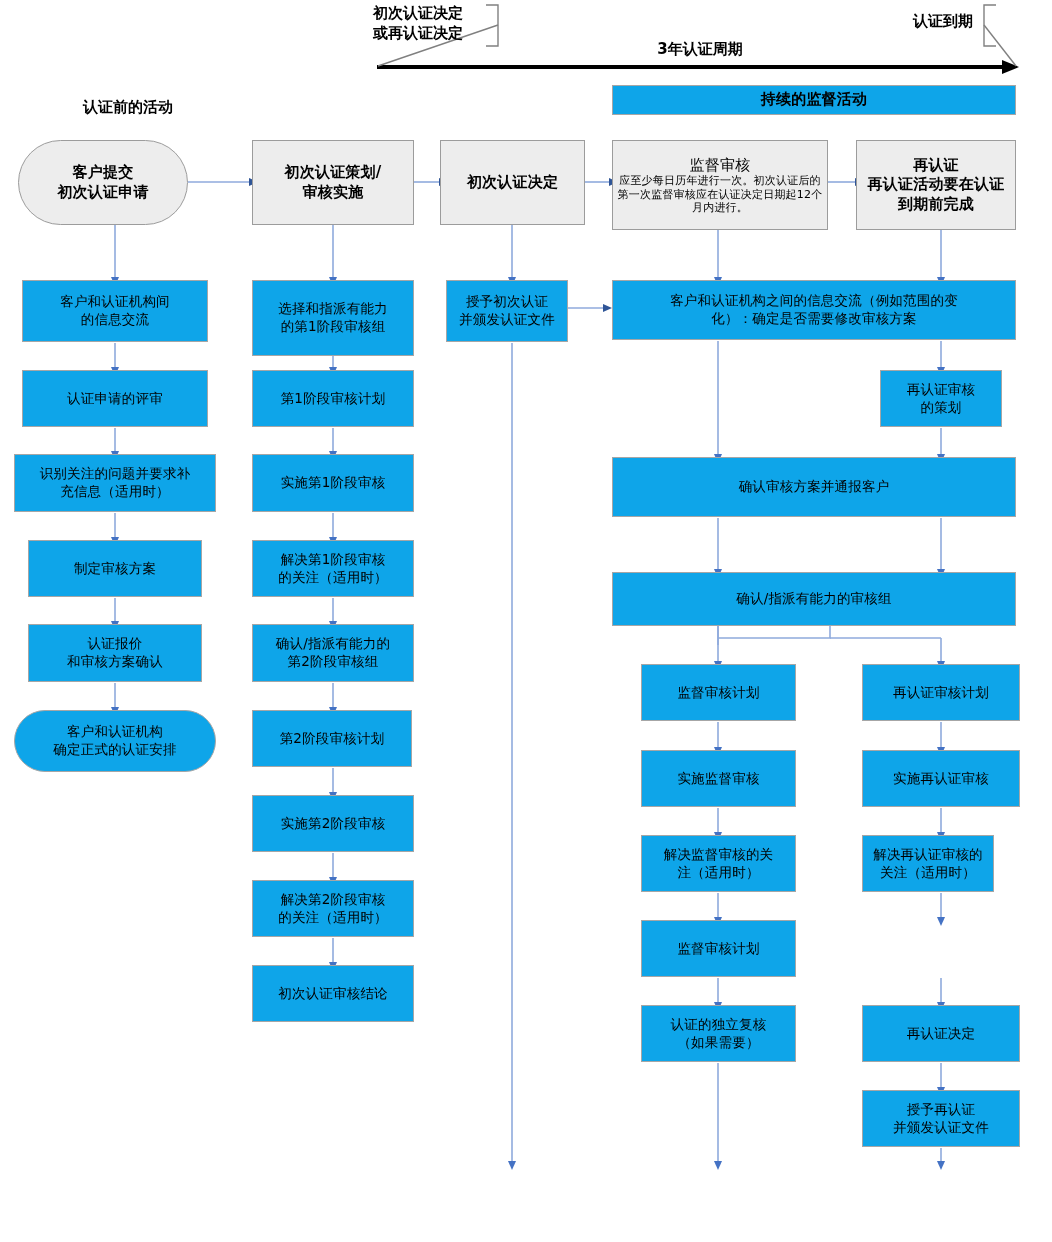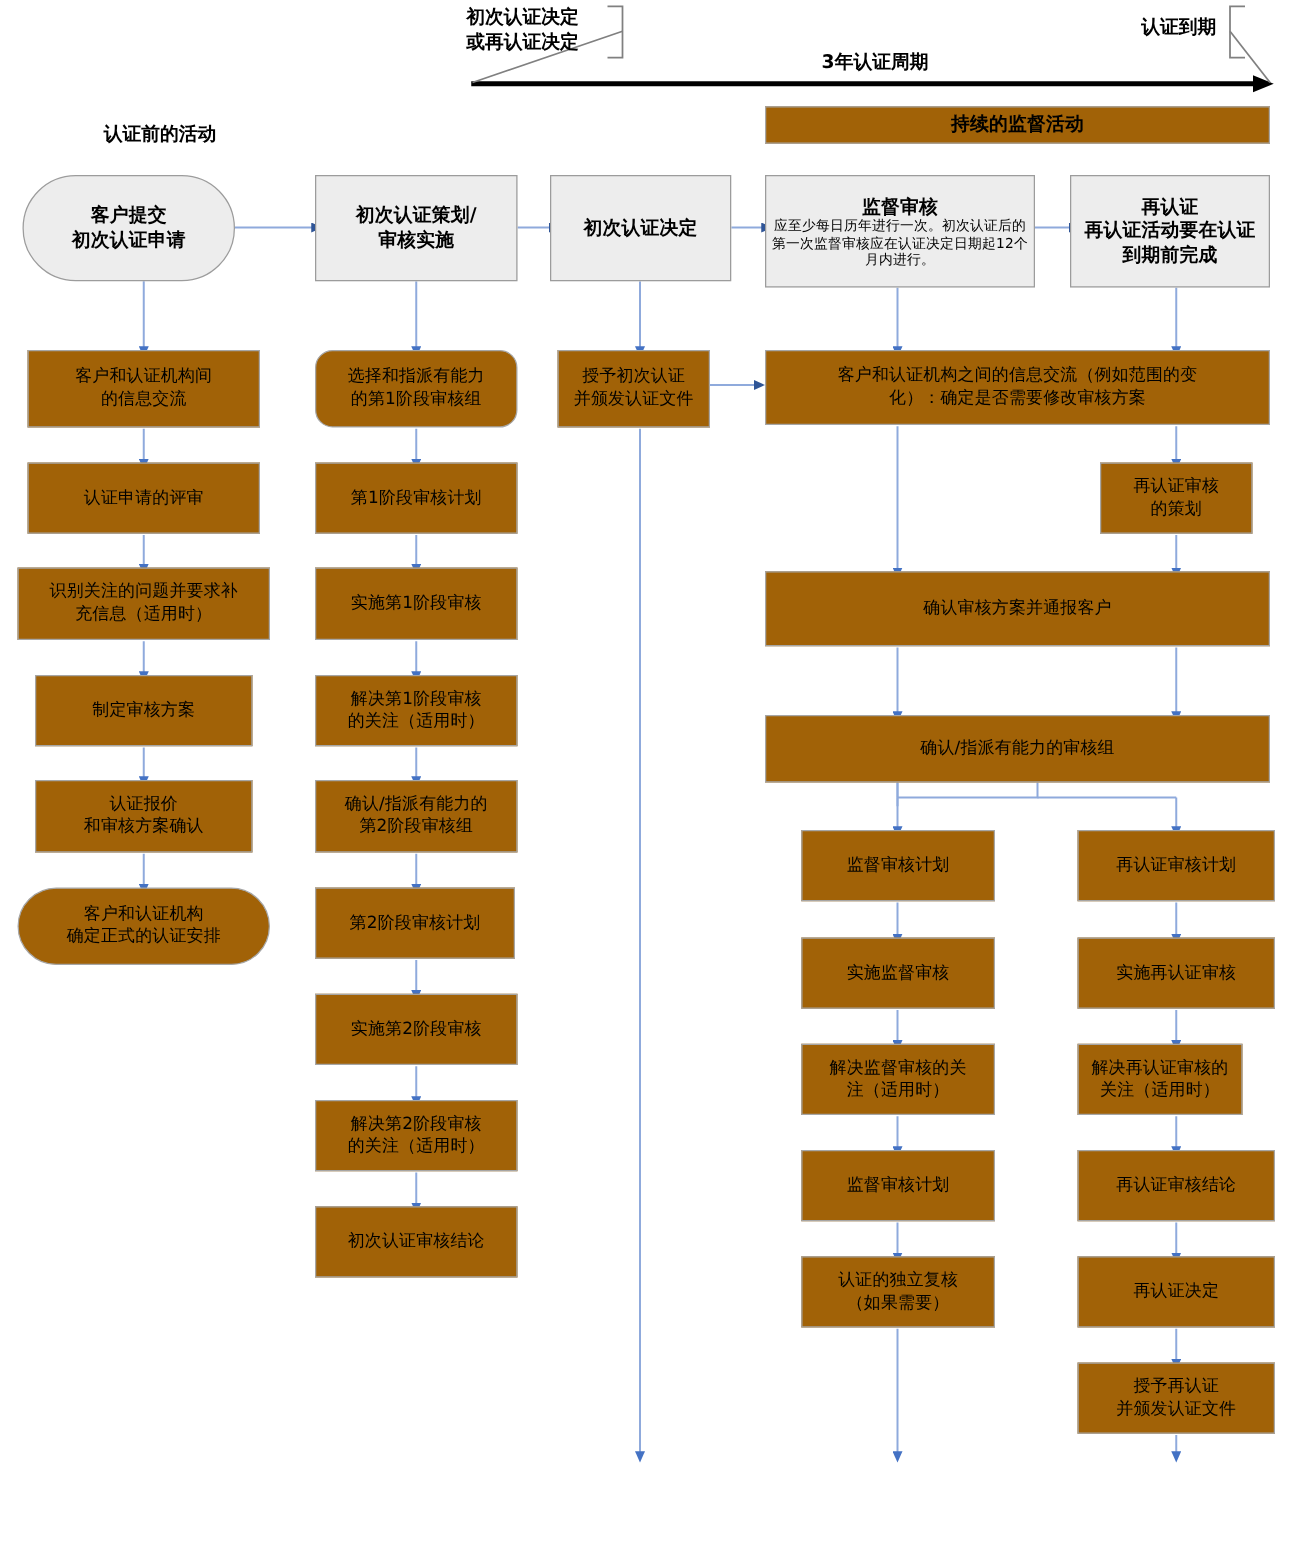--- a/index.html
+++ b/index.html
@@ -11,28 +11,28 @@
     position:absolute;
     box-sizing:border-box;
     display:flex;
     align-items:center;
     justify-content:center;
     text-align:center;
     color:#000;
     font-size:15px;
     line-height:1.30;
     letter-spacing:0.2px;
-    background:#a16207;
+    background:#0ea5e9;
     border:1px solid #a6a6a6;
     padding:2px 4px;
   }
   .node.shaded{background:#ededed;border:1px solid #9c9c9c;}
   .node.rounded{border-radius:999px;}
   .node .inner{width:100%;}
-  .node .ttl{display:block;font-weight:bold;font-size:15px;line-height:1.25;}
+  .node .ttl{display:block;font-weight:normal;font-size:15px;line-height:1.25;}
   .node .sub{display:block;font-size:11px;line-height:1.22;font-weight:normal;}
   .node.bold{font-weight:bold;}
   .node.small{font-size:13.5px;}
   .node.tiny{font-size:12.5px;}
 
   .label{
     position:absolute;
     color:#000;
     font-weight:bold;
     font-size:15px;
@@ -177,21 +177,21 @@
   <div class="node small" style="left:14px;top:454px;width:202px;height:58px;">
     <span class="inner">识别关注的问题并要求补<br>充信息（适用时）</span>
   </div>
   <div class="node small" style="left:28px;top:624px;width:174px;height:58px;">
     <span class="inner">认证报价<br>和审核方案确认</span>
   </div>
   <div class="node small rounded" style="left:14px;top:710px;width:202px;height:62px;">
     <span class="inner">客户和认证机构<br>确定正式的认证安排</span>
   </div>
 
-  <div class="node small" style="left:252px;top:280px;width:162px;height:62px;border-radius:14px;">
+  <div class="node small" style="left:252px;top:280px;width:162px;height:76px;">
     <span class="inner">选择和指派有能力<br>的第1阶段审核组</span>
   </div>
   <div class="node small" style="left:252px;top:370px;width:162px;height:57px;">
     <span class="inner">第1阶段审核计划</span>
   </div>
   <div class="node small" style="left:252px;top:454px;width:162px;height:58px;">
     <span class="inner">实施第1阶段审核</span>
   </div>
   <div class="node small" style="left:252px;top:540px;width:162px;height:57px;">
     <span class="inner">解决第1阶段审核<br>的关注（适用时）</span>
@@ -250,23 +250,20 @@
 
   <div class="node small" style="left:862px;top:664px;width:158px;height:57px;">
     <span class="inner">再认证审核计划</span>
   </div>
   <div class="node small" style="left:862px;top:750px;width:158px;height:57px;">
     <span class="inner">实施再认证审核</span>
   </div>
   <div class="node small" style="left:862px;top:835px;width:132px;height:57px;">
     <span class="inner">解决再认证审核的<br>关注（适用时）</span>
   </div>
-  <div class="node small" style="left:862px;top:920px;width:158px;height:57px;">
-    <span class="inner">再认证审核结论</span>
-  </div>
   <div class="node small" style="left:862px;top:1005px;width:158px;height:57px;">
     <span class="inner">再认证决定</span>
   </div>
   <div class="node small" style="left:862px;top:1090px;width:158px;height:57px;">
     <span class="inner">授予再认证<br>并颁发认证文件</span>
   </div>
 
 
 </div>
 

